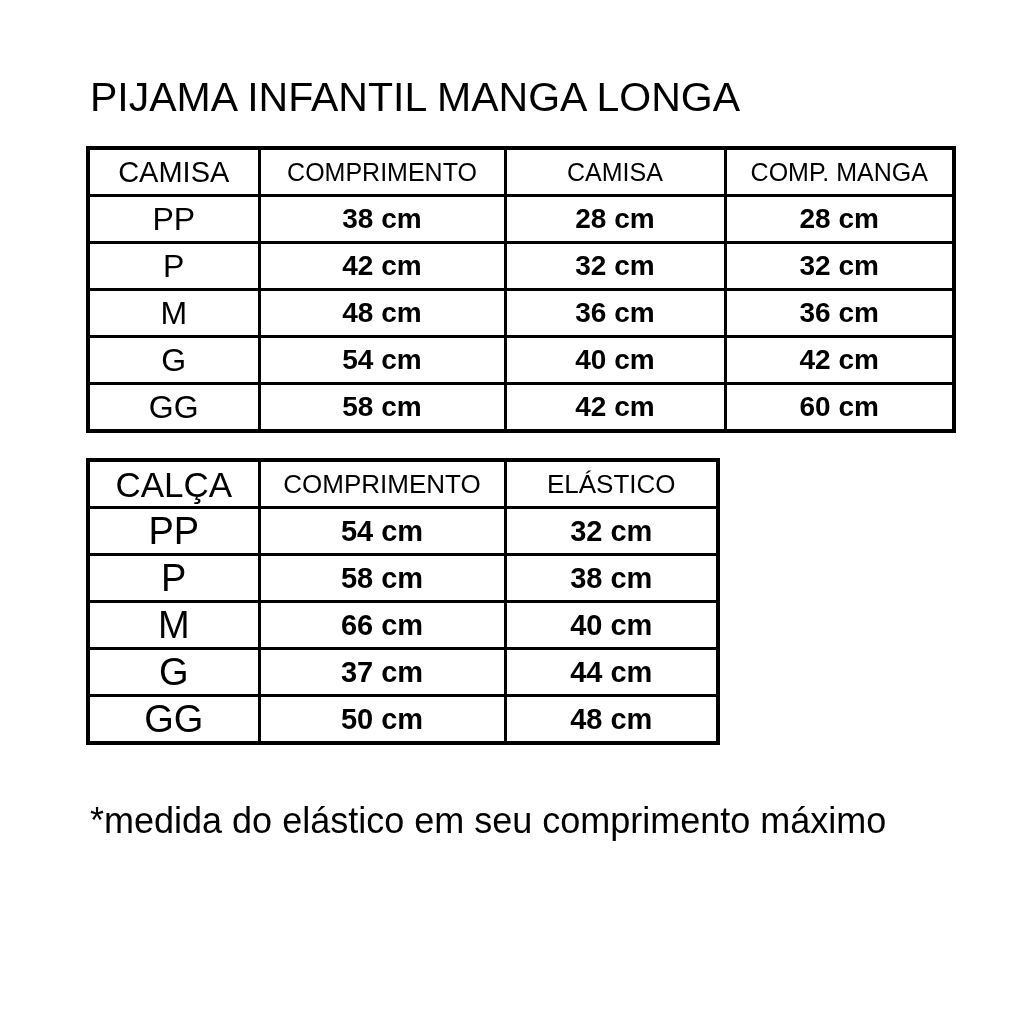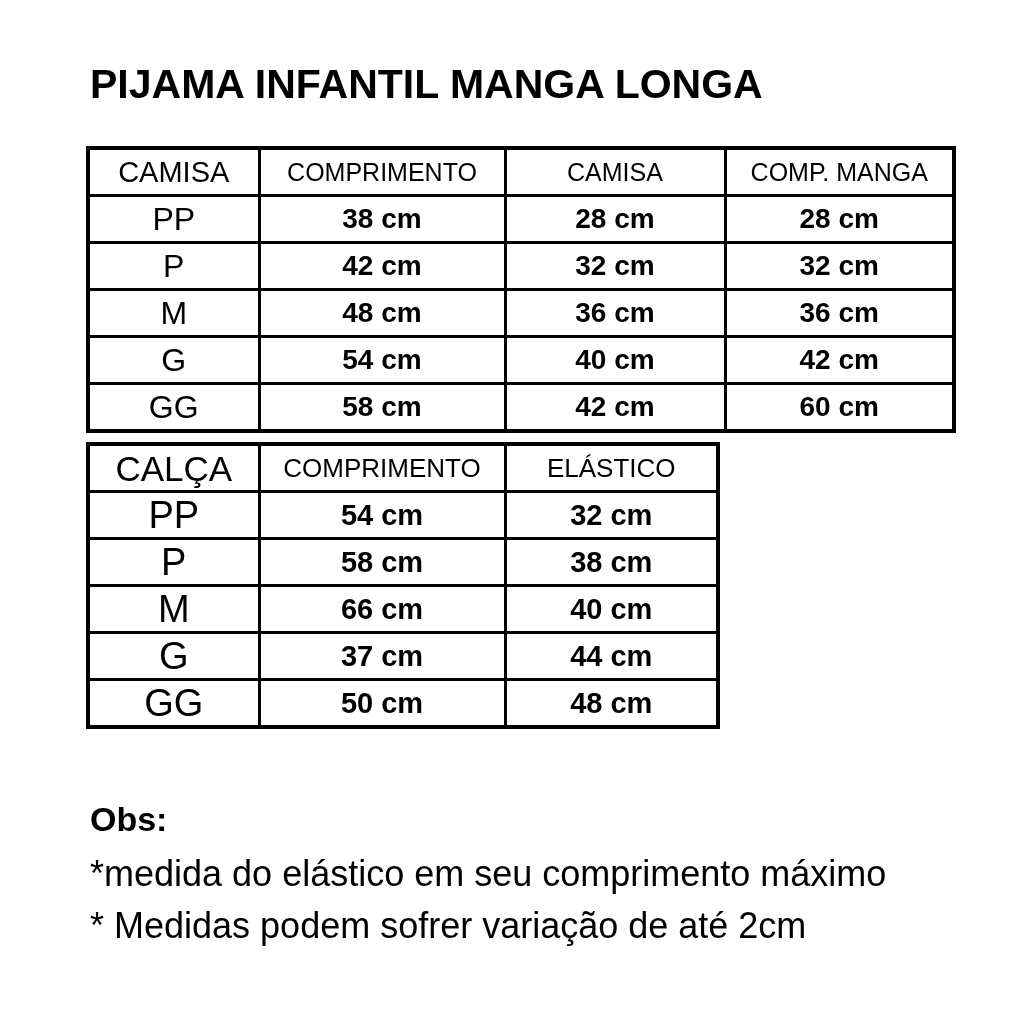--- a/index.html
+++ b/index.html
@@ -11,24 +11,24 @@
     height: 1024px;
     background: #ffffff;
     color: #000000;
     font-family: "Liberation Sans", sans-serif;
     position: relative;
     overflow: hidden;
   }
   .page-title {
     position: absolute;
     left: 90px;
-    top: 61px;
+    top: 74px;
     margin: 0;
     font-size: 41px;
-    font-weight: 700;
+    font-weight: 400;
     letter-spacing: 0;
     white-space: nowrap;
   }
   table.size-table {
     position: absolute;
     border-collapse: collapse;
     table-layout: fixed;
     border: 4px solid #000000;
     background: #ffffff;
   }
@@ -43,21 +43,21 @@
     overflow: hidden;
     white-space: nowrap;
   }
   #table-camisa {
     left: 86px;
     top: 146px;
     width: 866px;
   }
   #table-calca {
     left: 86px;
-    top: 442px;
+    top: 458px;
     width: 630px;
   }
   th { font-weight: 400; }
   .t1 .first-header { font-size: 29px; margin-top: 20px; }
   .t1 .col-header   { font-size: 25px; }
   .t1 .size-cell    { font-size: 32px; font-weight: 400; }
   .t1 .value-cell   { font-size: 28px; font-weight: 700; }
   .t2 .first-header { font-size: 35px; }
   .t2 .col-header   { font-size: 26px; }
   .t2 .size-cell    { font-size: 38px; font-weight: 400; }
@@ -171,18 +171,16 @@
       </tr>
       <tr>
         <td class="size-cell">GG</td>
         <td class="value-cell">50 cm</td>
         <td class="value-cell">48 cm</td>
       </tr>
     </tbody>
   </table>
 
   <section class="notes">
-    <p class="notes-heading">Obs:</p>
     <p class="note-line">*medida do elástico em seu comprimento máximo</p>
-    <p class="note-line">* Medidas podem sofrer variação de até 2cm</p>
   </section>
 
 </main>
 
 </body></html>

